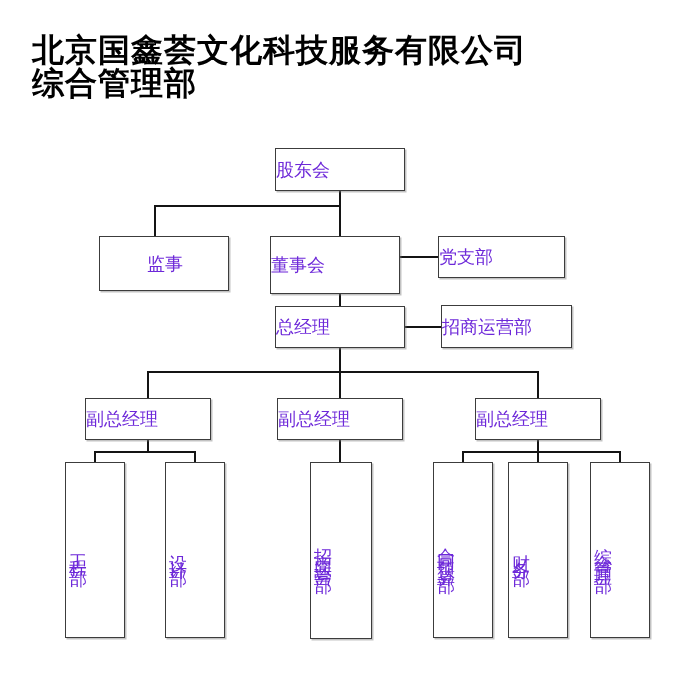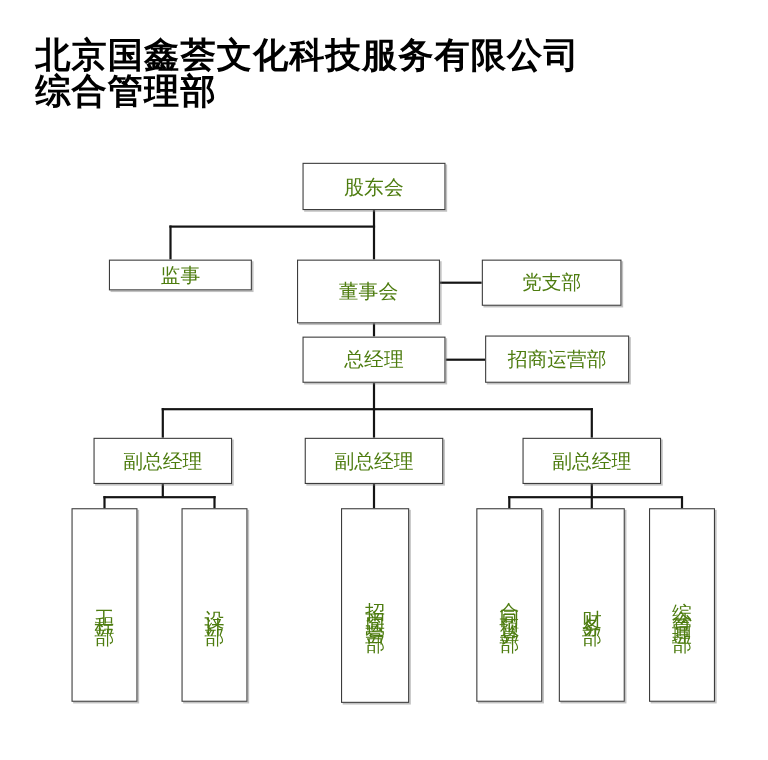--- a/index.html
+++ b/index.html
@@ -29,23 +29,23 @@
     margin-left: 32px;
   }
   .node {
     position: absolute;
     box-sizing: border-box;
     background: #ffffff;
     border: 1.5px solid #3c3c3c;
     box-shadow: 1.5px 1.5px 0 rgba(120,120,120,0.45);
     display: flex;
     align-items: center;
-    justify-content: center;
+    justify-content: flex-start;
     font-size: 18px;
-    color: #4d7c0f;
+    color: #6d28d9;
     white-space: nowrap;
   }
   .node.vert span {
     writing-mode: vertical-rl;
     letter-spacing: 7px;
     white-space: nowrap;
   }
   .line {
     position: absolute;
     background: #141414;
@@ -82,21 +82,21 @@
   <div class="line v" style="left:537px; top:440px; height:12px;"></div>
   <div class="line h" style="left:462px; top:451px; width:158px;"></div>
   <div class="line v" style="left:462px; top:451px; height:12px;"></div>
   <div class="line v" style="left:537px; top:451px; height:12px;"></div>
   <div class="line v" style="left:619px; top:451px; height:12px;"></div>
 
   <div class="node" style="left:275px; top:148px; width:130px; height:43px;">
     <span>股东会</span>
   </div>
 
-  <div class="node" style="left:99px; top:236px; width:130px; height:28px;">
+  <div class="node" style="left:99px; top:236px; width:130px; height:55px;padding-left:47px;">
     <span>监事</span>
   </div>
   <div class="node" style="left:270px; top:236px; width:130px; height:58px;">
     <span>董事会</span>
   </div>
   <div class="node" style="left:438px; top:236px; width:127px; height:42px;">
     <span>党支部</span>
   </div>
 
   <div class="node" style="left:275px; top:306px; width:130px; height:42px;">

